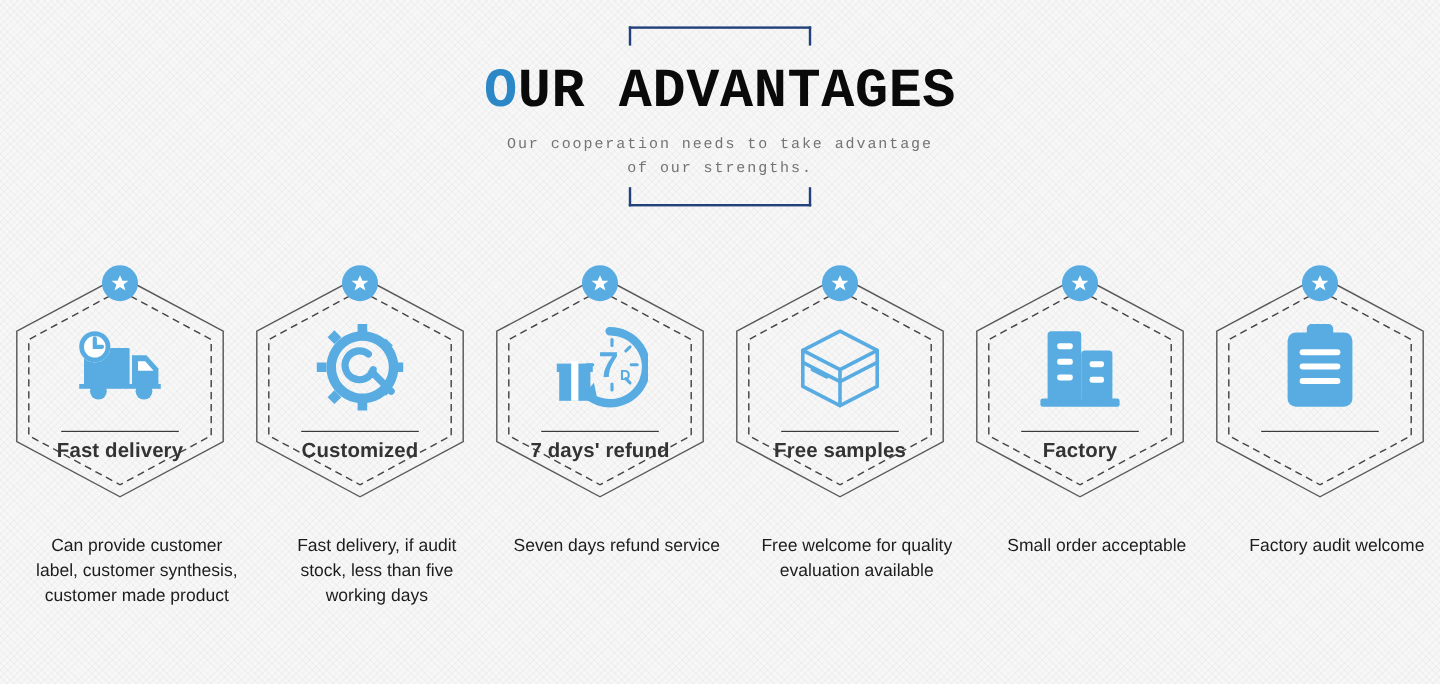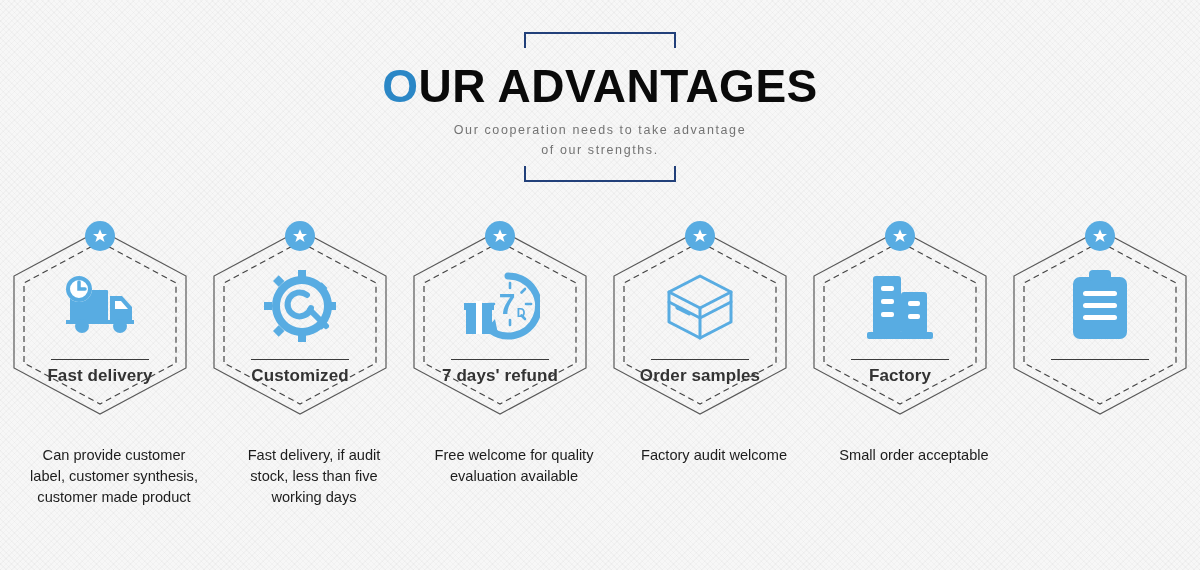--- a/index.html
+++ b/index.html
@@ -15,23 +15,24 @@
     background-color: #f7f7f7;
     background-image:
       repeating-linear-gradient(45deg,  rgba(0,0,0,0.022) 0 1px, transparent 1px 4px),
       repeating-linear-gradient(-45deg, rgba(0,0,0,0.022) 0 1px, transparent 1px 4px);
     position: relative;
   }
 
   
   .header {
     width: 100%;
-    padding-top: 32px;
+    padding-top: 22px;
     text-align: center;
     position: relative;
+    font-family: Liberation Mono, monospace;
   }
 
   .bracket {
     width: 152px;
     height: 18px;
     margin: 0 auto;
   }
   .bracket-top {
     border-top: 2px solid #22407a;
     border-left: 2px solid #22407a;
@@ -308,21 +309,21 @@
           <g fill="none" stroke="#58ace2" stroke-width="3" stroke-linejoin="round" stroke-linecap="round">
             <path d="M6 22 L37 6 L68 22 L68 52 L37 68 L6 52 Z"></path>
             <path d="M6 22 L37 38 L68 22"></path>
             <path d="M37 38 L37 68"></path>
             <path d="M6 32 L37 48 L68 32"></path>
             <path d="M14 38 L26 44"></path>
           </g>
         </svg>
       </div>
       <div class="label-rule"></div>
-      <div class="card-label">Order samples</div>
+      <div class="card-label">Free samples</div>
     </div>
   </div>
 
   <div class="card">
     <div class="hexwrap">
       <div class="hex">
         <svg viewBox="0 0 186 196">
           <polygon points="93,8 179,54 179,146 93,192 7,146 7,54" fill="none" stroke="#595959" stroke-width="1.2"></polygon>
           <polygon points="93,20 169,61 169,141 93,182 17,141 17,61" fill="none" stroke="#454545" stroke-width="1.2" stroke-dasharray="6,4"></polygon>
         </svg>
@@ -385,17 +386,18 @@
 
 </div>
 
 <div class="descs">
   <div class="desc">Can provide customer
 label, customer synthesis,
 customer made product</div>
   <div class="desc">Fast delivery, if audit
 stock, less than five
 working days</div>
+  <div class="desc">Seven days refund service</div>
   <div class="desc">Free welcome for quality
 evaluation available</div>
+  <div class="desc">Small order acceptable</div>
   <div class="desc">Factory audit welcome</div>
-  <div class="desc">Small order acceptable</div>
 </div>
 
 </body></html>

